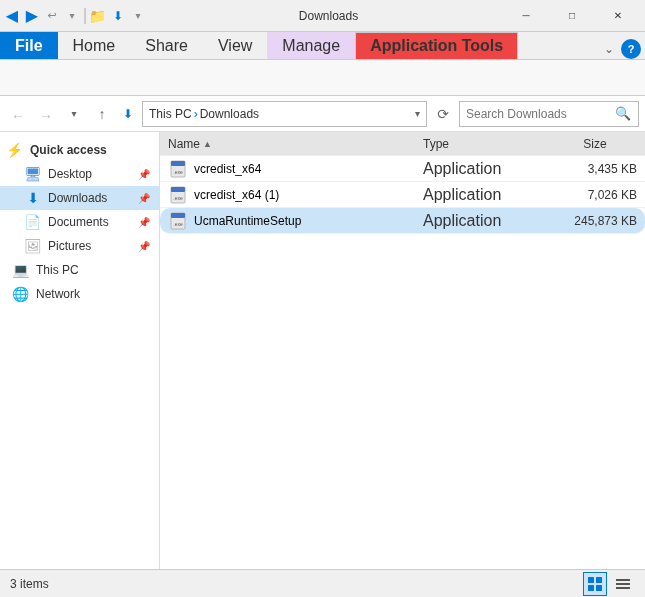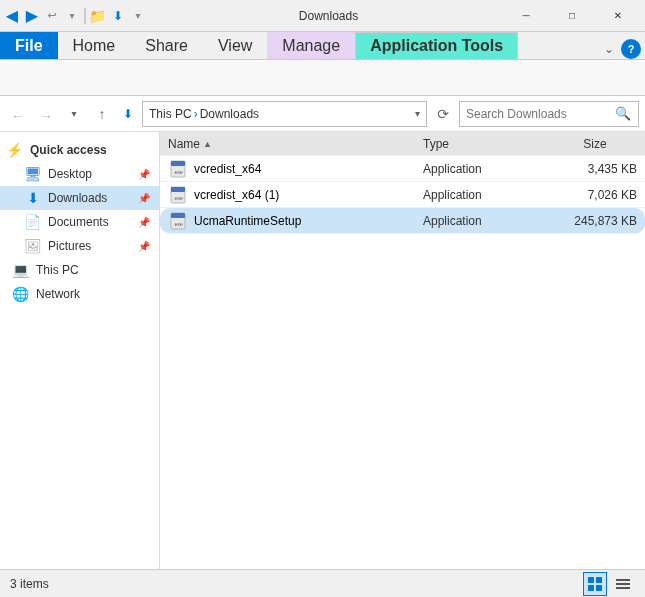--- a/index.html
+++ b/index.html
@@ -22,21 +22,21 @@
 
     
     .ribbon-tabs {
       display: flex; align-items: flex-end; height: 28px;
       background: #f0f0f0; border-bottom: 1px solid #ccc;
     }
     .ribbon-tab {
       padding: 4px 14px; font-size: 16px; cursor: pointer; color: #333;
       border: 1px solid transparent; border-bottom: none;
     }
-    .ribbon-tab.active { background: #5eead4; border-color: #ccc; border-bottom-color: #fff; font-weight: bold; }
+    .ribbon-tab.active { background: #ef4444; border-color: #ccc; border-bottom-color: #fff; font-weight: bold; }
     .ribbon-tab.file { background: #0078d7; color: #fff; font-weight: bold; padding: 4px 14px; }
     .ribbon-tab.manage { background: #e8d5f5; color: #333; }
     .ribbon-tab-right { margin-left: auto; display: flex; align-items: center; gap: 4px; padding-right: 4px; }
     .help-btn { width: 20px; height: 20px; background: #0078d7; color: #fff; border-radius: 50%; display: flex; align-items: center; justify-content: center; font-size: 11px; font-weight: bold; cursor: pointer; }
 
     
     .ribbon-content {
       display: flex; align-items: center; height: 36px;
       background: #f8f8f8; border-bottom: 1px solid #ccc;
       padding: 0 6px; gap: 4px;
@@ -93,21 +93,21 @@
     .col-header.type { width: 130px; margin-left: 8px; }
     .col-header.size { width: 100px; justify-content: center; }
     .col-sort { font-size: 9px; margin-left: 3px; color: #666; }
     .file-row {
       display: flex; align-items: center; height: 26px;
       border-bottom: 1px solid #f0f0f0; cursor: pointer;
     }
     .file-row.selected { background: #cce4f7; border-radius: 10px; }
     .file-name-col { flex: 1; display: flex; align-items: center; padding-left: 8px; font-size: 12px; }
     .file-icon { width: 20px; height: 20px; margin-right: 6px; display: flex; align-items: center; justify-content: center; flex-shrink: 0; }
-    .file-type-col { width: 130px; font-size: 12px; color: #333; padding: 0 8px; }
+    .file-type-col { width: 130px; font-size: 16px; color: #333; padding: 0 8px; }
     .file-size-col { width: 100px; font-size: 12px; color: #333; padding: 0 8px; text-align: right; }
 
     
     .status-bar {
       display: flex; align-items: center; height: 28px;
       background: #f0f0f0; border-top: 1px solid #ccc;
       padding: 0 10px; font-size: 12px; color: #333;
     }
     .status-right { margin-left: auto; display: flex; align-items: center; gap: 4px; }
     .view-btn { width: 24px; height: 24px; display: flex; align-items: center; justify-content: center; cursor: pointer; border: 1px solid transparent; }

